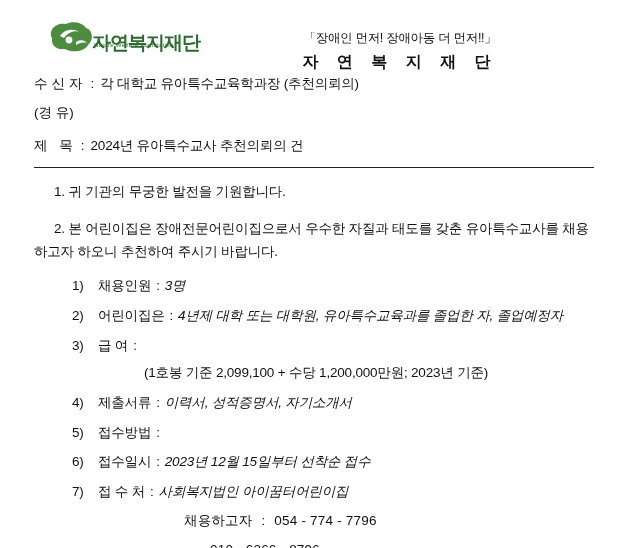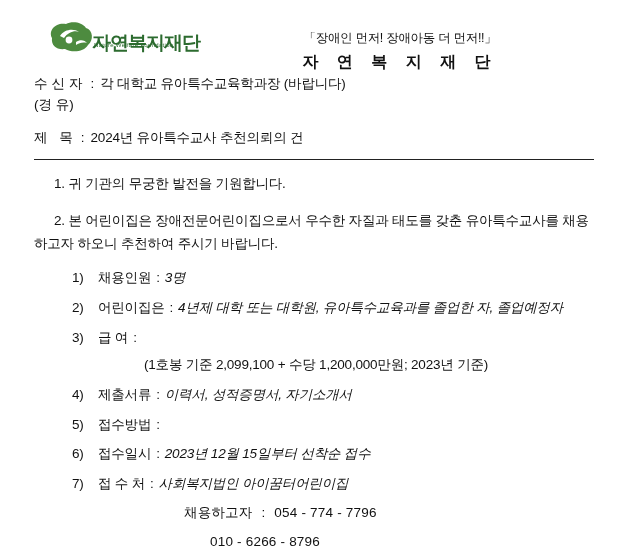--- a/index.html
+++ b/index.html
@@ -105,20 +105,21 @@
     letter-spacing: 4px;
     margin-right: 2px;
   }
   .field-colon {
     margin: 0 6px 0 2px;
   }
   .field-value {
     letter-spacing: -0.2px;
   }
   .sub-line {
+    margin-top: 8px;
     letter-spacing: 0px;
   }
 
   .rule {
     border: 0;
     border-top: 1.2px solid #222;
     margin: 10px 0 0 0;
   }
 
   .para {
@@ -193,21 +194,21 @@
       <div class="slogan">「장애인 먼저! 장애아동 더 먼저!!」</div>
       <div class="org-title">자 연 복 지 재 단</div>
     </div>
   </div>
 
   <div class="doc">
 
     <div class="field-line">
       <span class="field-label">수신자</span>
       <span class="field-colon">:</span>
-      <span class="field-value">각 대학교 유아특수교육학과장 (바랍니다)</span>
+      <span class="field-value">각 대학교 유아특수교육학과장 (추천의뢰의)</span>
     </div>
 
     <div class="sub-line">(경 유)</div>
 
     <div class="field-line">
       <span class="field-label">제 목</span>
       <span class="field-colon">:</span>
       <span class="field-value">2024년 유아특수교사 추천의뢰의 건</span>
     </div>
 

